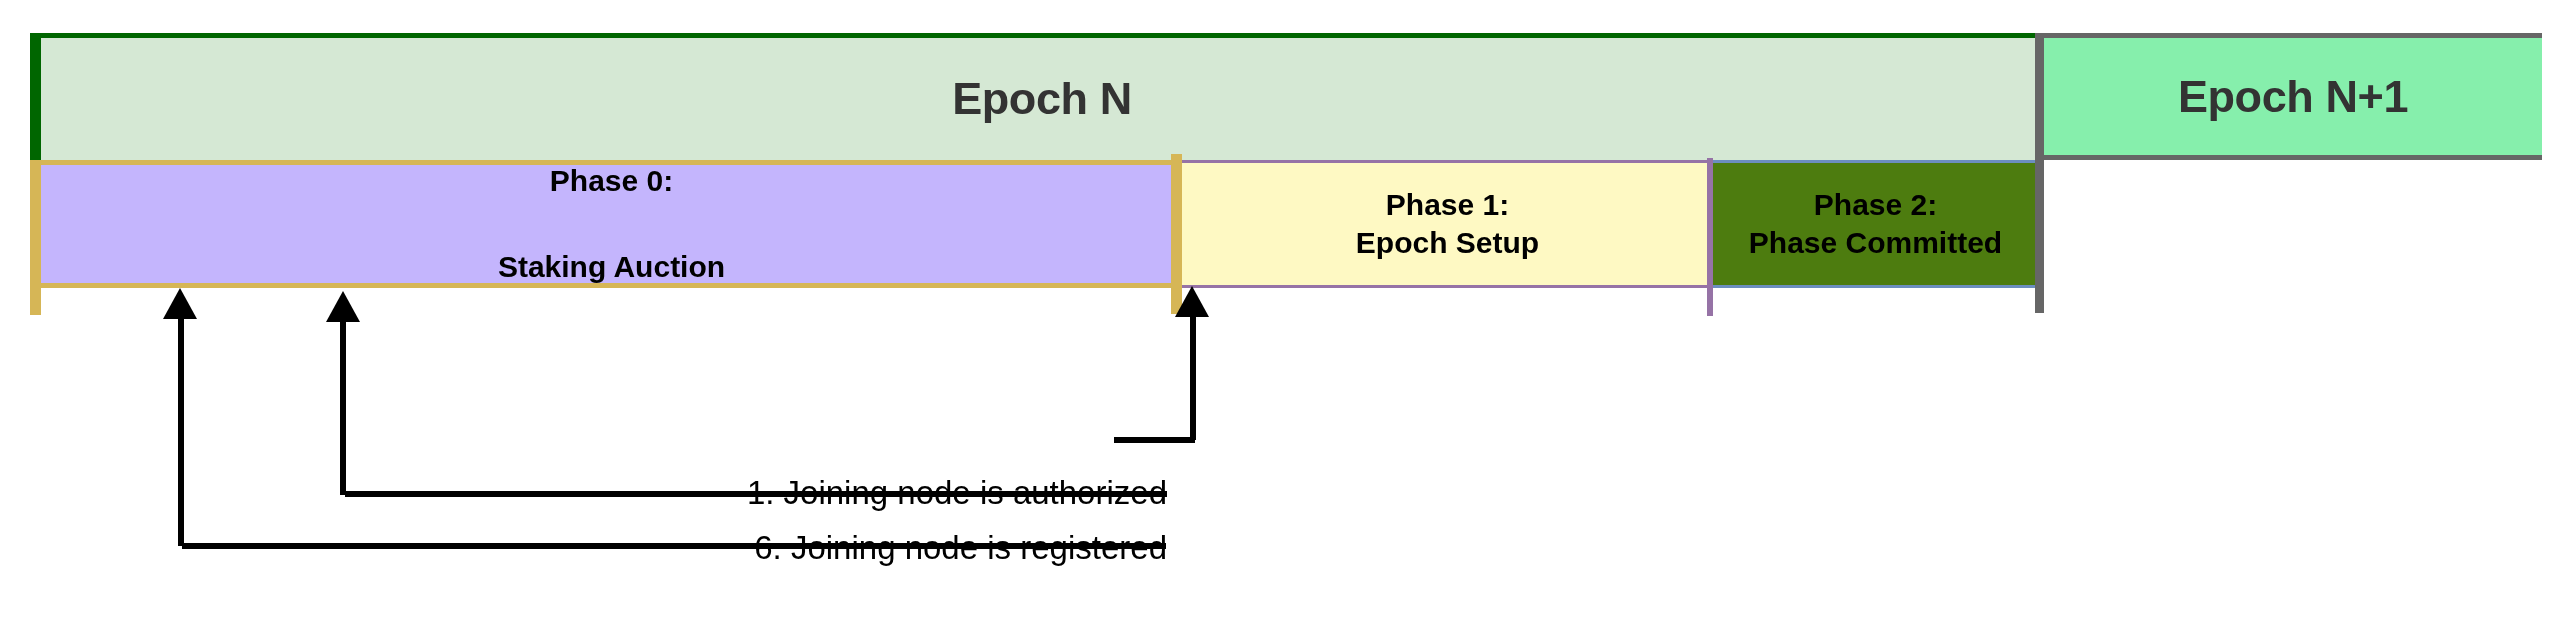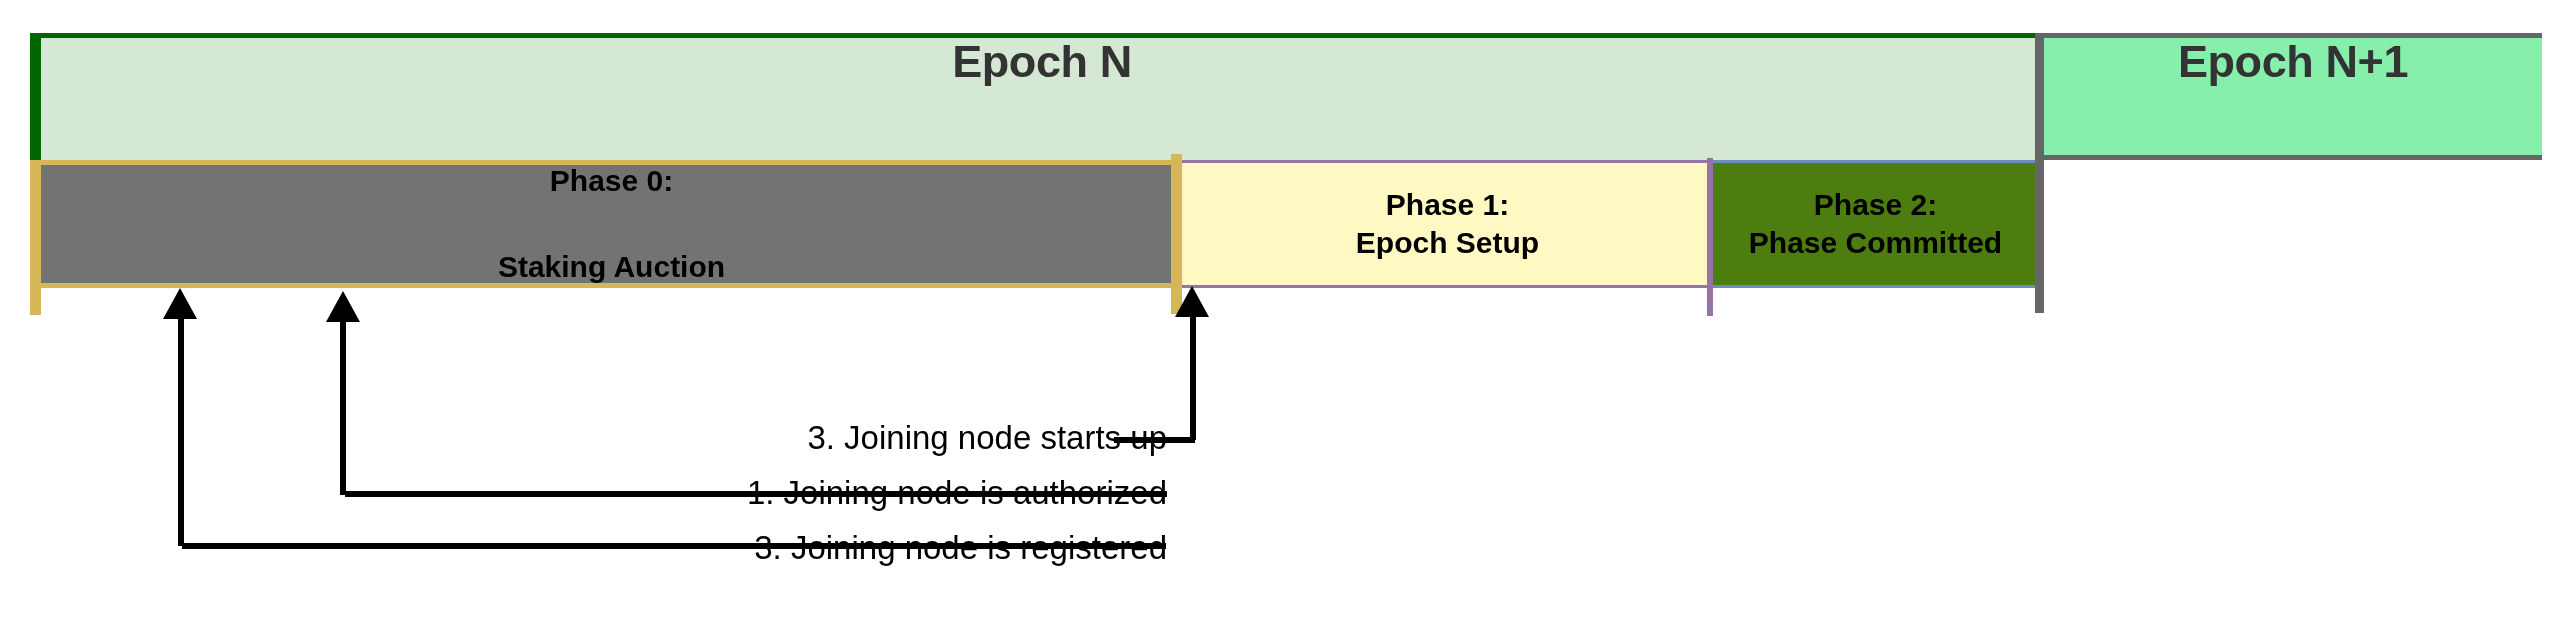--- a/index.html
+++ b/index.html
@@ -19,20 +19,21 @@
     background: #ffffff;
     overflow: hidden;
   }
 
   
   .abs { position: absolute; box-sizing: border-box; }
 
   
   .epoch-box {
     display: flex;
+    align-items: center;
     justify-content: center;
     text-align: center;
   }
   .epoch-label {
     font-weight: bold;
     font-size: 45px;
     line-height: 1.05;
     letter-spacing: -0.4px;
     color: #333333;
     white-space: nowrap;
@@ -75,21 +76,21 @@
     line-height: 1.28;
     color: #000000;
     white-space: nowrap;
   }
 
   #phase-0 {
     left: 30px;
     top: 160px;
     width: 1152px;
     height: 128px;
-    background: #737373;
+    background: #c4b5fd;
     border-top: 5.5px solid #d6b656;
     border-bottom: 5.5px solid #d6b656;
     border-left: 11px solid #d6b656;
     border-right: 0;
     gap: 48px;
   }
   #phase-1 {
     left: 1182px;
     top: 160px;
     width: 531px;
@@ -194,26 +195,25 @@
 
   <div class="tick" id="tick-epoch-start"></div>
   <div class="tick" id="tick-phase0-start"></div>
   <div class="tick" id="tick-phase0-end"></div>
   <div class="tick" id="tick-phase1-end"></div>
   <div class="tick" id="tick-epoch-end"></div>
 
   <div class="leader lead-h" id="lead3-h"></div>
   <div class="leader lead-v" id="lead3-v"></div>
   <div class="arrowhead" id="arrow3"></div>
-  <div class="callout-text" id="callout-3-text">3. Joining node starts up</div>
 
   <div class="leader lead-h" id="lead2-h"></div>
   <div class="leader lead-v" id="lead2-v"></div>
   <div class="arrowhead" id="arrow2"></div>
   <div class="callout-text" id="callout-2-text">1. Joining node is authorized</div>
 
   <div class="leader lead-h" id="lead1-h"></div>
   <div class="leader lead-v" id="lead1-v"></div>
   <div class="arrowhead" id="arrow1"></div>
-  <div class="callout-text" id="callout-1-text">3. Joining node is registered</div>
+  <div class="callout-text" id="callout-1-text">6. Joining node is registered</div>
 
 </div>
 
 
 </body></html>

